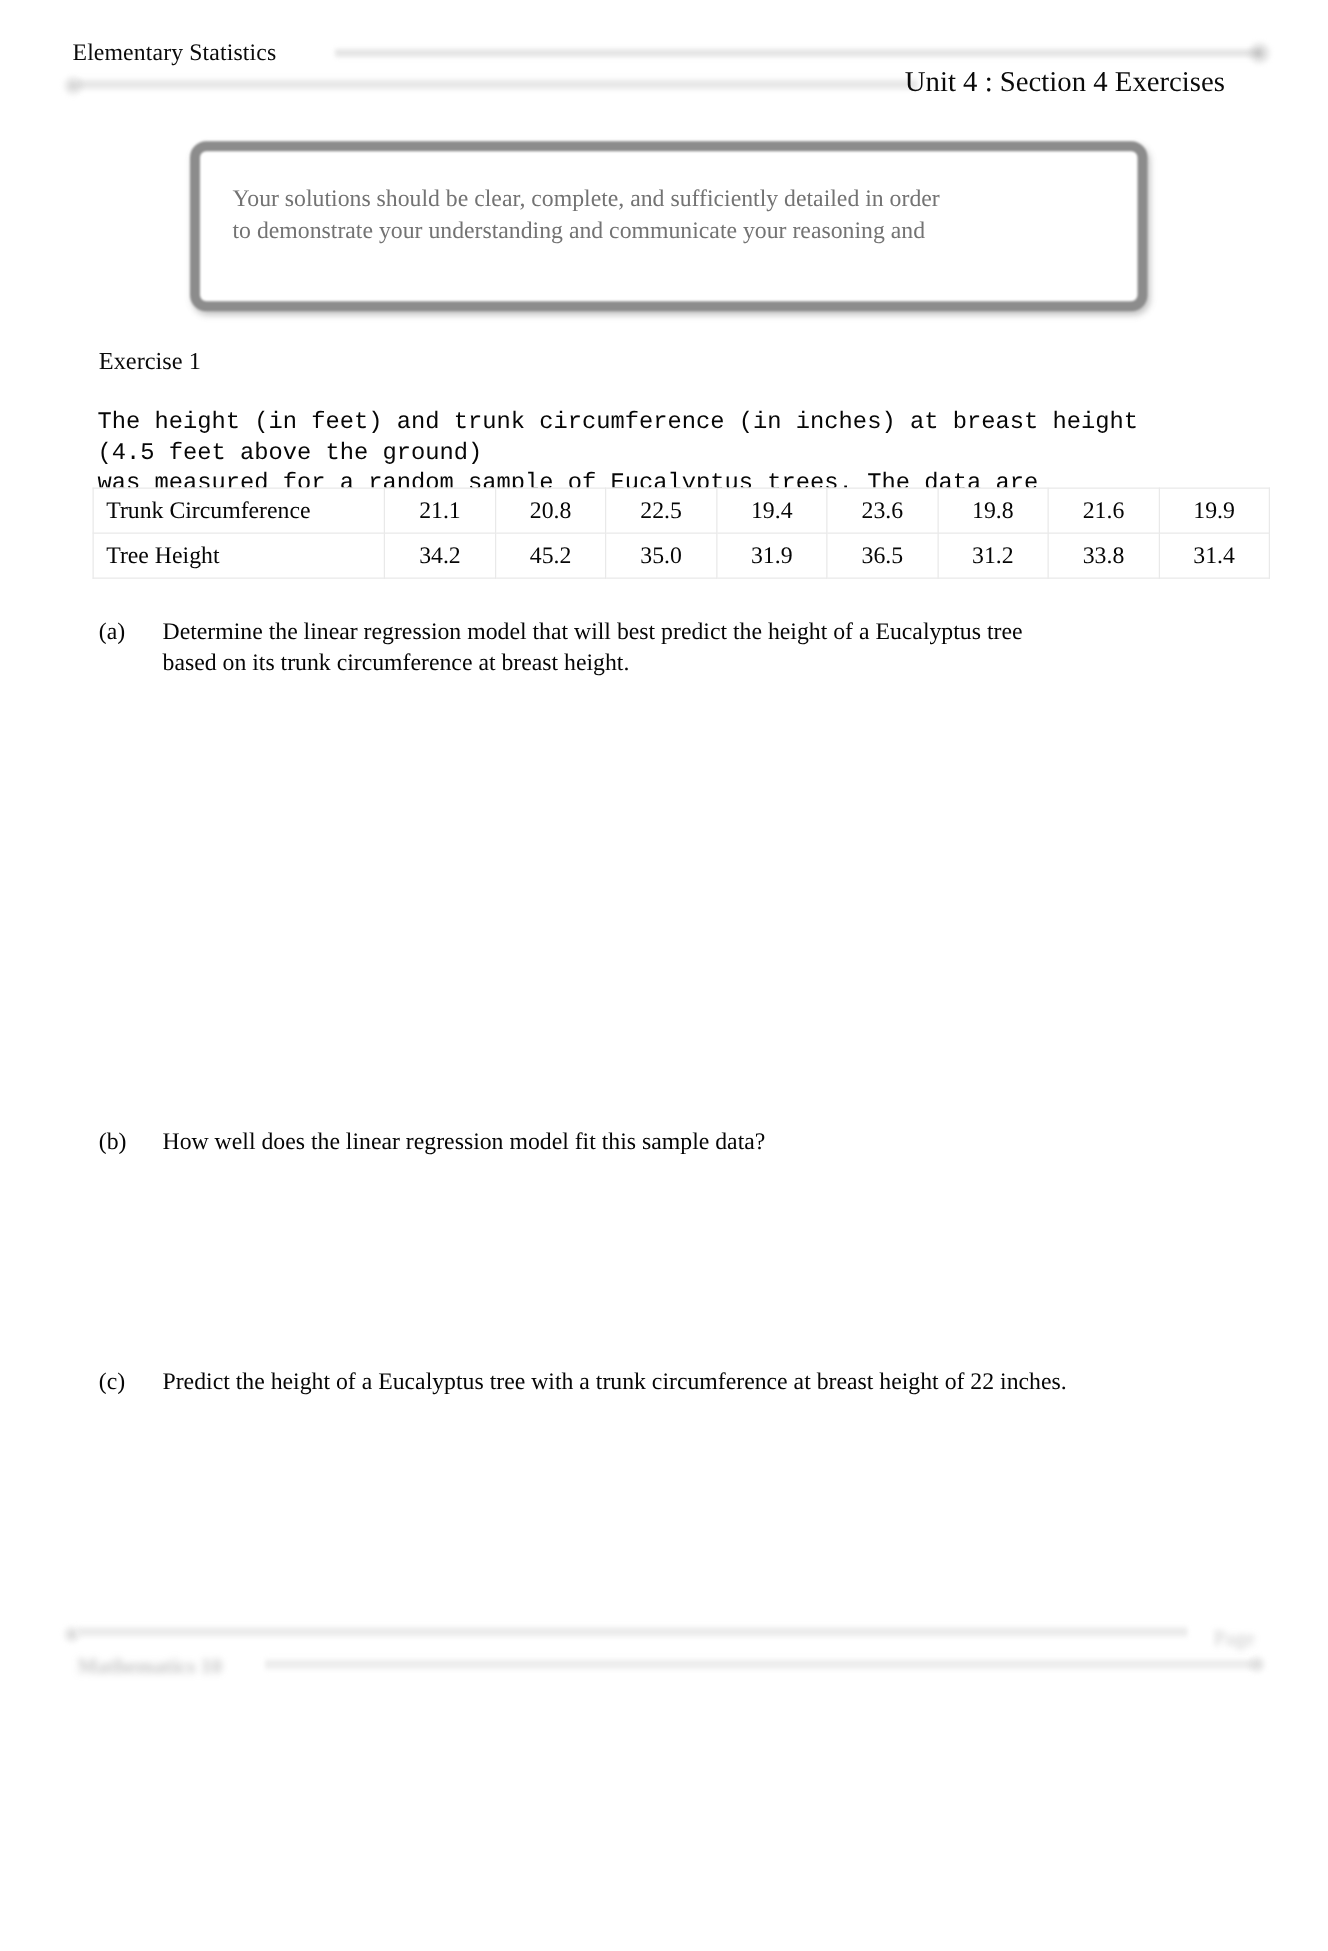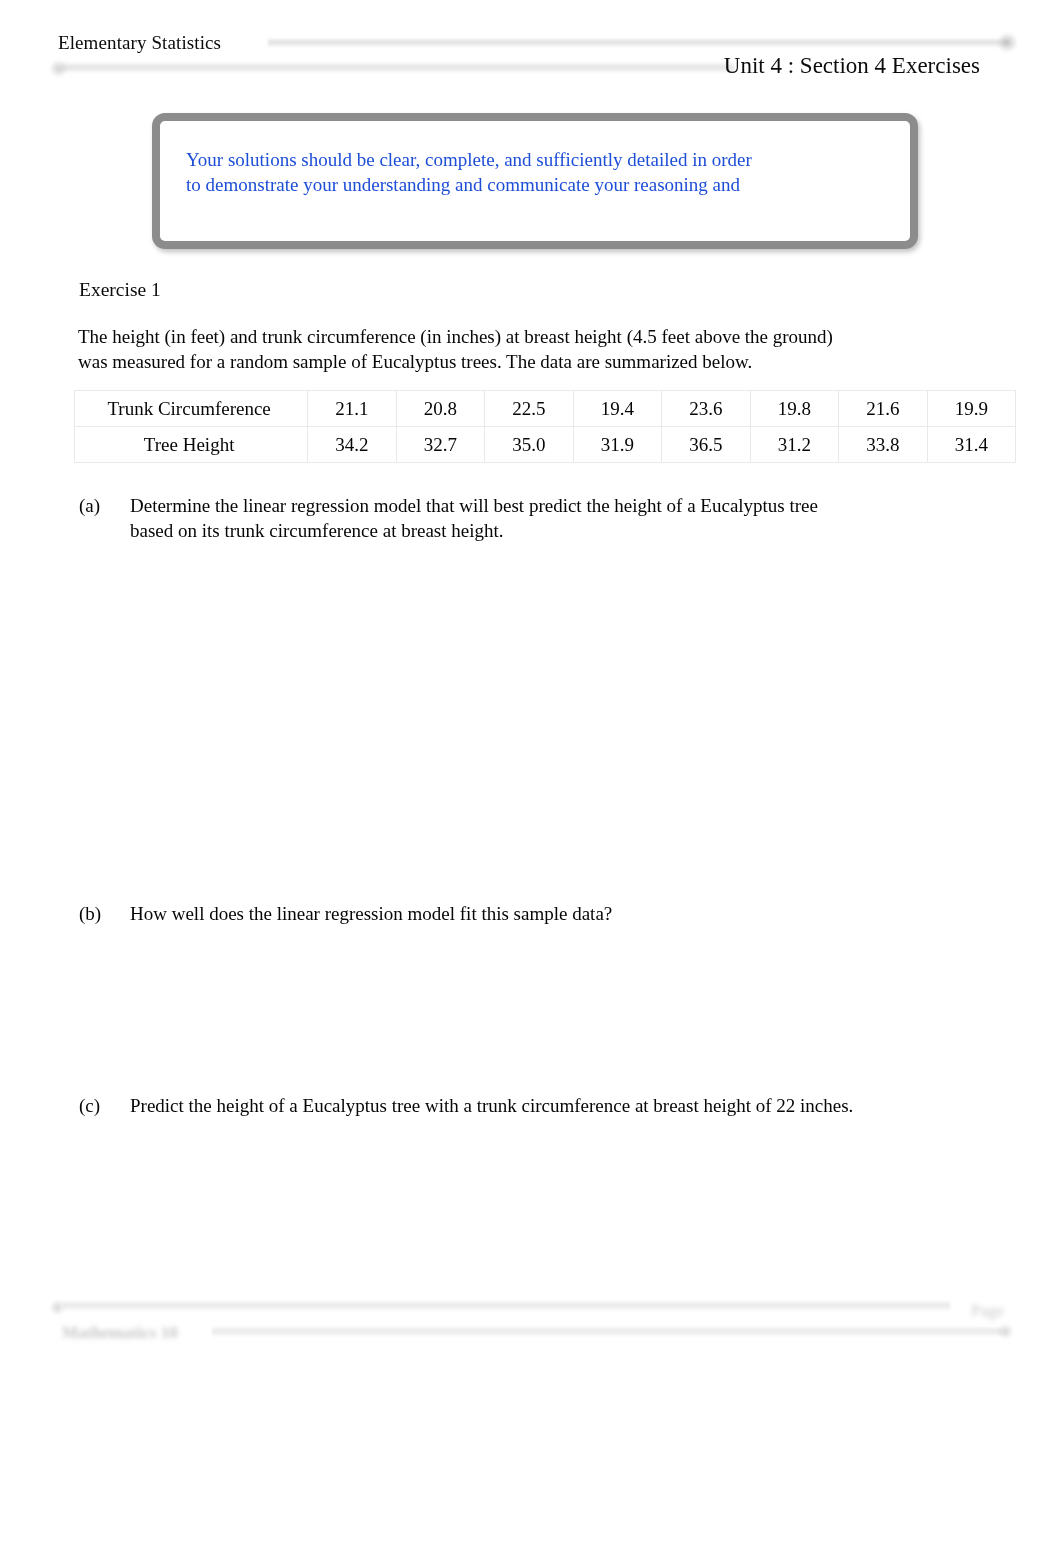--- a/index.html
+++ b/index.html
@@ -119,21 +119,21 @@
     box-shadow: 2px 3px 5px rgba(120,120,120,0.45);
     filter: blur(0.75px);
   }
   .instruction-text {
     position: absolute;
     left: 186px;
     top: 148px;
     width: 660px;
     font-size: 19px;
     line-height: 24.5px;
-    color: #1d4ed8;
+    color: #737373;
   }
   .instruction-text p {
     margin: 0;
   }
 
   
   .exercise-label {
     position: absolute;
     left: 59px;
     top: 277px;
@@ -145,21 +145,21 @@
   }
   .exercise-prompt {
     position: absolute;
     left: 78px;
     top: 325px;
     width: 856px;
     font-size: 19px;
     line-height: 24.5px;
     color: #060606;
   }
-  .exercise-prompt p { margin: 0; }
+  .exercise-prompt p { margin: 0; font-family: Liberation Mono, monospace; }
 
   
   .data-table-wrap {
     position: absolute;
     left: 74px;
     top: 390px;
     width: 942px;
     height: 82px;
   }
   table.data-table {
@@ -173,21 +173,21 @@
   table.data-table td {
     height: 36px;
     padding: 0 10px;
     border: 1px solid #e9e9e9;
     box-sizing: border-box;
     text-align: center;
     vertical-align: middle;
     white-space: nowrap;
   }
   table.data-table td.row-label {
-    text-align: center;
+    text-align: left;
     padding-right: 14px;
     width: 232px;
   }
   table.data-table td.cell-value {
     width: 88px;
   }
 
   
   .part {
     position: absolute;
@@ -329,21 +329,21 @@
           <td class="cell-value">22.5</td>
           <td class="cell-value">19.4</td>
           <td class="cell-value">23.6</td>
           <td class="cell-value">19.8</td>
           <td class="cell-value">21.6</td>
           <td class="cell-value">19.9</td>
         </tr>
         <tr>
           <td class="row-label">Tree Height</td>
           <td class="cell-value">34.2</td>
-          <td class="cell-value">32.7</td>
+          <td class="cell-value">45.2</td>
           <td class="cell-value">35.0</td>
           <td class="cell-value">31.9</td>
           <td class="cell-value">36.5</td>
           <td class="cell-value">31.2</td>
           <td class="cell-value">33.8</td>
           <td class="cell-value">31.4</td>
         </tr>
       </tbody>
     </table>
   </div>

